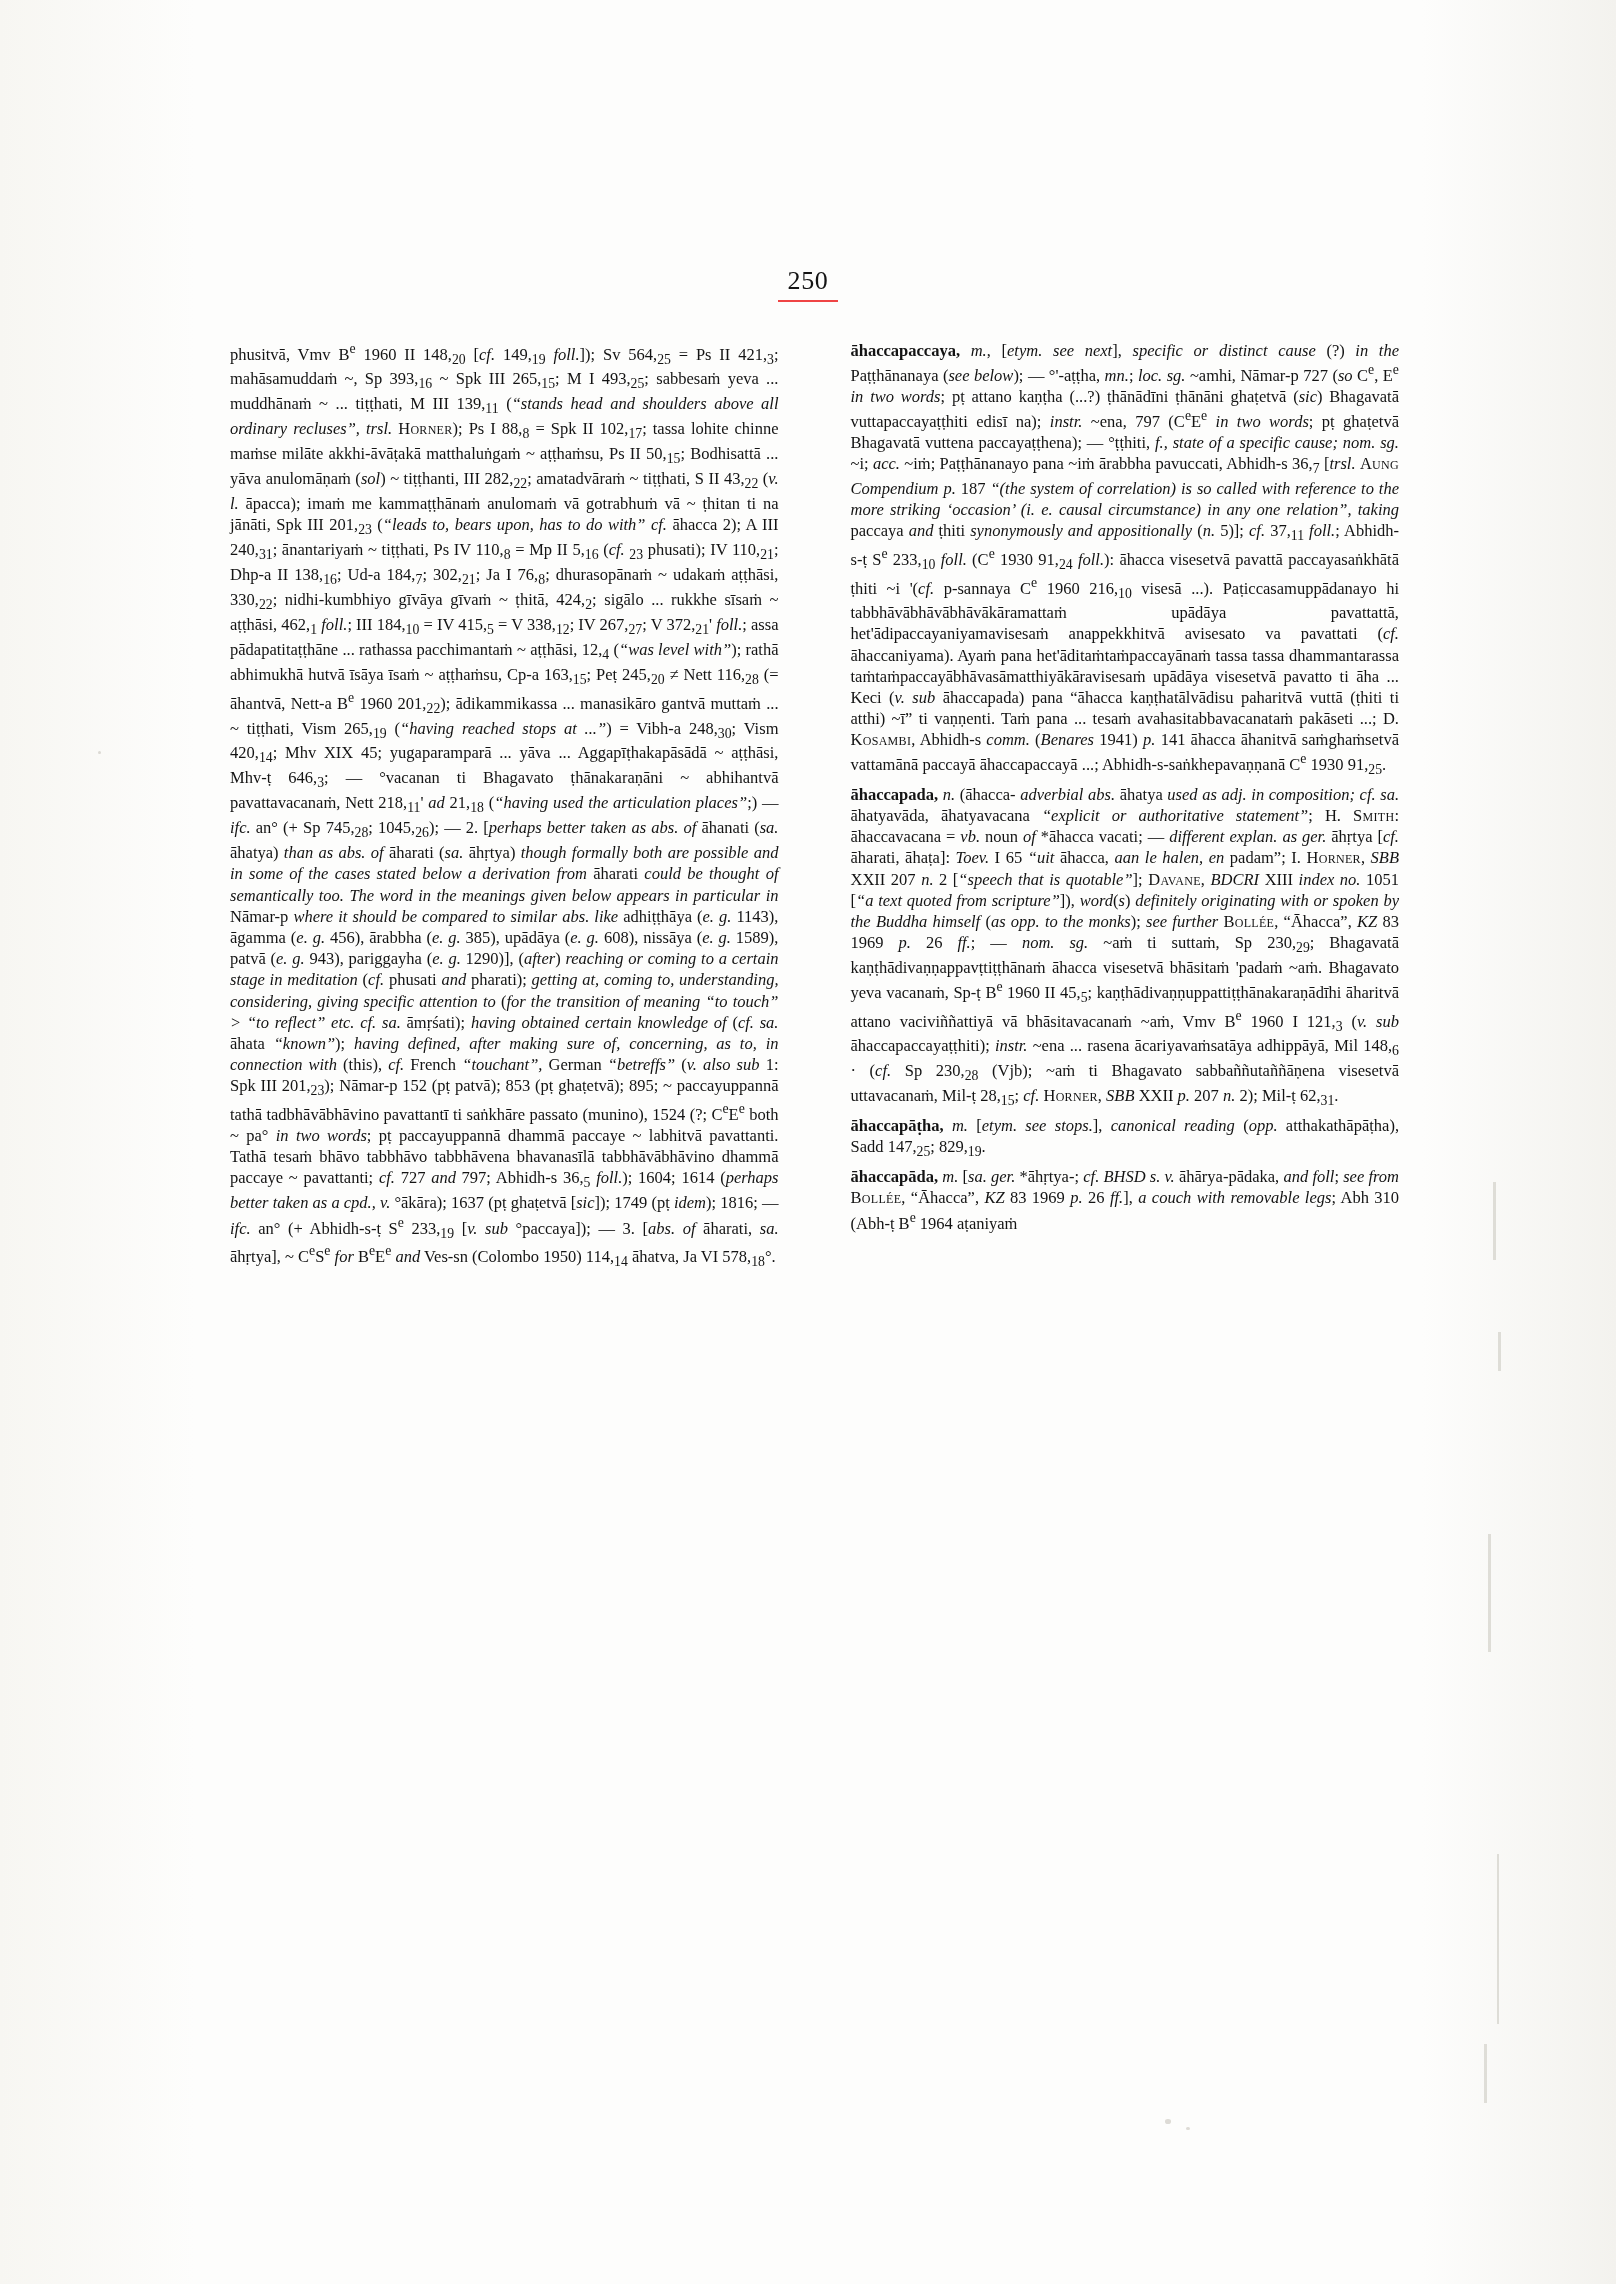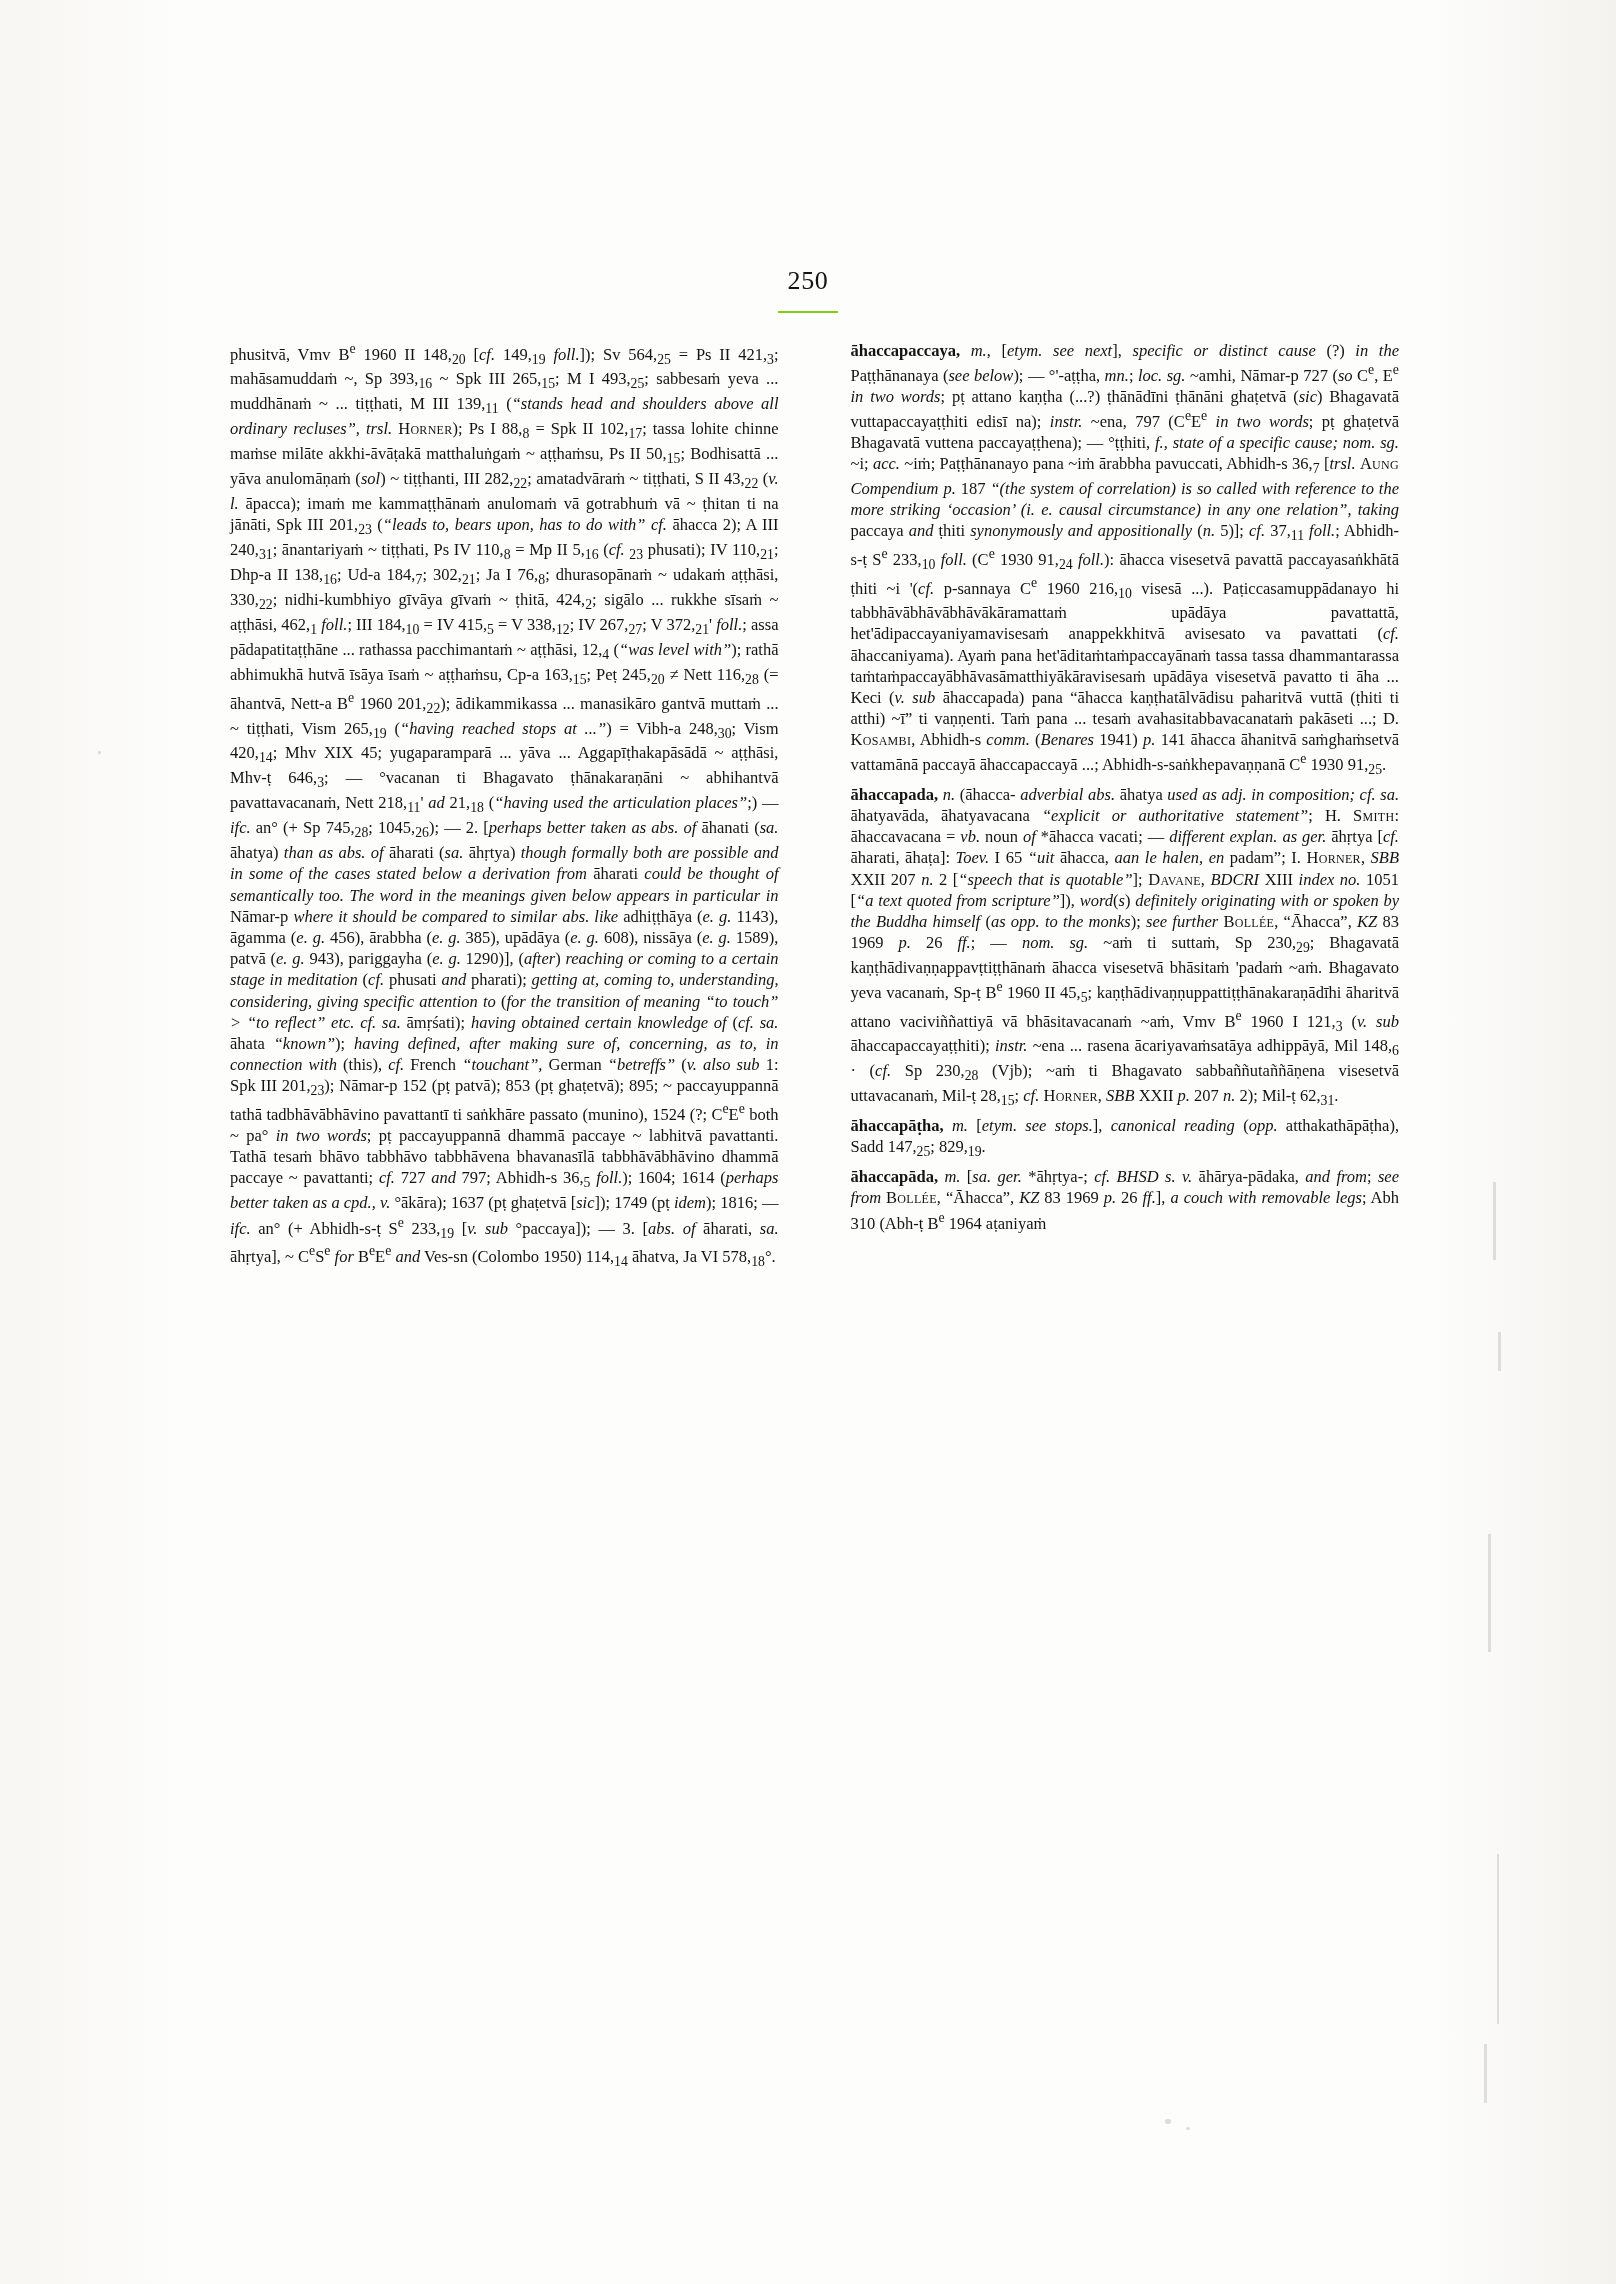--- a/index.html
+++ b/index.html
@@ -34,22 +34,22 @@
     position: absolute;
     left: 0;
     top: 266px;
     width: 1616px;
     text-align: center;
   }
   .page-number {
     display: inline-block;
     font-size: 26px;
     letter-spacing: 0.7px;
-    padding-bottom: 15px;
-    border-bottom: 2px solid #84cc16;
+    padding-bottom: 4px;
+    border-bottom: 2px solid #ef4444;
     min-width: 60px;
   }
   .columns {
     position: absolute;
     left: 230px;
     top: 340px;
     width: 1169px;
     display: flex;
     gap: 72px;
   }
@@ -108,21 +108,21 @@
   <div class="columns">
 
     <div class="col">
       <p>phusitvā, Vmv B<sup>e</sup> 1960 II 148,<sub>20</sub> [<i>cf.</i> 149,<sub>19</sub> <i>foll.</i>]); Sv 564,<sub>25</sub> = Ps II 421,<sub>3</sub>; mahāsamuddaṁ ~, Sp 393,<sub>16</sub> ~ Spk III 265,<sub>15</sub>; M I 493,<sub>25</sub>; sabbesaṁ yeva ... muddhānaṁ ~ ... tiṭṭhati, M III 139,<sub>11</sub> (<i>“stands head and shoulders above all ordinary recluses”, trsl.</i> <span class="sc">Horner</span>); Ps I 88,<sub>8</sub> = Spk II 102,<sub>17</sub>; tassa lohite chinne maṁse milāte akkhi-āvāṭakā matthaluṅgaṁ ~ aṭṭhaṁsu, Ps II 50,<sub>15</sub>; Bodhisattā ... yāva anulomāṇaṁ (<i>sol</i>) ~ tiṭṭhanti, III 282,<sub>22</sub>; amatadvāraṁ ~ tiṭṭhati, S II 43,<sub>22</sub> (<i>v. l.</i> āpacca); imaṁ me kammaṭṭhānaṁ anulomaṁ vā gotrabhuṁ vā ~ ṭhitan ti na jānāti, Spk III 201,<sub>23</sub> (<i>“leads to, bears upon, has to do with” cf.</i> āhacca 2); A III 240,<sub>31</sub>; ānantariyaṁ ~ tiṭṭhati, Ps IV 110,<sub>8</sub> = Mp II 5,<sub>16</sub> (<i>cf.</i> <sub>23</sub> phusati); IV 110,<sub>21</sub>; Dhp-a II 138,<sub>16</sub>; Ud-a 184,<sub>7</sub>; 302,<sub>21</sub>; Ja I 76,<sub>8</sub>; dhurasopānaṁ ~ udakaṁ aṭṭhāsi, 330,<sub>22</sub>; nidhi-kumbhiyo gīvāya gīvaṁ ~ ṭhitā, 424,<sub>2</sub>; sigālo ... rukkhe sīsaṁ ~ aṭṭhāsi, 462,<sub>1</sub> <i>foll.</i>; III 184,<sub>10</sub> = IV 415,<sub>5</sub> = V 338,<sub>12</sub>; IV 267,<sub>27</sub>; V 372,<sub>21</sub>' <i>foll.</i>; assa pādapatitaṭṭhāne ... rathassa pacchimantaṁ ~ aṭṭhāsi, 12,<sub>4</sub> (<i>“was level with”</i>); rathā abhimukhā hutvā īsāya īsaṁ ~ aṭṭhaṁsu, Cp-a 163,<sub>15</sub>; Peṭ 245,<sub>20</sub> ≠ Nett 116,<sub>28</sub> (= āhantvā, Nett-a B<sup>e</sup> 1960 201,<sub>22</sub>); ādikammikassa ... manasikāro gantvā muttaṁ ... ~ tiṭṭhati, Vism 265,<sub>19</sub> (<i>“having reached stops at ...”</i>) = Vibh-a 248,<sub>30</sub>; Vism 420,<sub>14</sub>; Mhv XIX 45; yugaparamparā ... yāva ... Aggapīṭhakapāsādā ~ aṭṭhāsi, Mhv-ṭ 646,<sub>3</sub>; — °vacanan ti Bhagavato ṭhānakaraṇāni ~ abhihantvā pavattavacanaṁ, Nett 218,<sub>11</sub>' <i>ad</i> 21,<sub>18</sub> (<i>“having used the articulation places”</i>;) — <i>ifc.</i> an° (+ Sp 745,<sub>28</sub>; 1045,<sub>26</sub>); — 2. [<i>perhaps better taken as abs. of</i> āhanati (<i>sa.</i> āhatya) <i>than as abs. of</i> āharati (<i>sa.</i> āhṛtya) <i>though formally both are possible and in some of the cases stated below a derivation from</i> āharati <i>could be thought of semantically too. The word in the meanings given below appears in particular in</i> Nāmar-p <i>where it should be compared to similar abs. like</i> adhiṭṭhāya (<i>e. g.</i> 1143), āgamma (<i>e. g.</i> 456), ārabbha (<i>e. g.</i> 385), upādāya (<i>e. g.</i> 608), nissāya (<i>e. g.</i> 1589), patvā (<i>e. g.</i> 943), pariggayha (<i>e. g.</i> 1290)], (<i>after</i>) <i>reaching or coming to a certain stage in meditation</i> (<i>cf.</i> phusati <i>and</i> pharati); <i>getting at, coming to, understanding, considering, giving specific attention to</i> (<i>for the transition of meaning “to touch” &gt; “to reflect” etc. cf. sa.</i> āmṛśati); <i>having obtained certain knowledge of</i> (<i>cf. sa.</i> āhata <i>“known”</i>); <i>having defined, after making sure of, concerning, as to, in connection with</i> (this), <i>cf.</i> French <i>“touchant”,</i> German <i>“betreffs”</i> (<i>v. also sub</i> 1: Spk III 201,<sub>23</sub>); Nāmar-p 152 (pṭ patvā); 853 (pṭ ghaṭetvā); 895; ~ paccayuppannā tathā tadbhāvābhāvino pavattantī ti saṅkhāre passato (munino), 1524 (?; C<sup>e</sup>E<sup>e</sup> both ~ pa° <i>in two words</i>; pṭ paccayuppannā dhammā paccaye ~ labhitvā pavattanti. Tathā tesaṁ bhāvo tabbhāvo tabbhāvena bhavanasīlā tabbhāvābhāvino dhammā paccaye ~ pavattanti; <i>cf.</i> 727 <i>and</i> 797; Abhidh-s 36,<sub>5</sub> <i>foll.</i>); 1604; 1614 (<i>perhaps better taken as a cpd., v.</i> °ākāra); 1637 (pṭ ghaṭetvā [<i>sic</i>]); 1749 (pṭ <i>idem</i>); 1816; — <i>ifc.</i> an° (+ Abhidh-s-ṭ S<sup>e</sup> 233,<sub>19</sub> [<i>v. sub</i> °paccaya]); — 3. [<i>abs. of</i> āharati, <i>sa.</i> āhṛtya], ~ C<sup>e</sup>S<sup>e</sup> <i>for</i> B<sup>e</sup>E<sup>e</sup> <i>and</i> Ves-sn (Colombo 1950) 114,<sub>14</sub> āhatva, Ja VI 578,<sub>18</sub>°.</p>
     </div>
 
     <div class="col">
       <p class="entry"><b>āhaccapaccaya,</b> <i>m.</i>, [<i>etym. see next</i>], <i>specific or distinct cause</i> (?) <i>in the</i> Paṭṭhānanaya (<i>see below</i>); — °'-aṭṭha, <i>mn.</i>; <i>loc. sg.</i> ~amhi, Nāmar-p 727 (<i>so</i> C<sup>e</sup>, E<sup>e</sup> <i>in two words</i>; pṭ attano kaṇṭha (...?) ṭhānādīni ṭhānāni ghaṭetvā (<i>sic</i>) Bhagavatā vuttapaccayaṭṭhiti edisī na); <i>instr.</i> ~ena, 797 (C<sup>e</sup>E<sup>e</sup> <i>in two words</i>; pṭ ghaṭetvā Bhagavatā vuttena paccayaṭṭhena); — °ṭṭhiti, <i>f., state of a specific cause; nom. sg.</i> ~i; <i>acc.</i> ~iṁ; Paṭṭhānanayo pana ~iṁ ārabbha pavuccati, Abhidh-s 36,<sub>7</sub> [<i>trsl.</i> <span class="sc">Aung</span> <i>Compendium p.</i> 187 <i>“(the system of correlation) is so called with reference to the more striking ‘occasion’ (i. e. causal circumstance) in any one relation”, taking</i> paccaya <i>and</i> ṭhiti <i>synonymously and appositionally</i> (<i>n.</i> 5)]; <i>cf.</i> 37,<sub>11</sub> <i>foll.</i>; Abhidh-s-ṭ S<sup>e</sup> 233,<sub>10</sub> <i>foll.</i> (C<sup>e</sup> 1930 91,<sub>24</sub> <i>foll.</i>): āhacca visesetvā pavattā paccayasaṅkhātā ṭhiti ~i '(<i>cf.</i> p-sannaya C<sup>e</sup> 1960 216,<sub>10</sub> visesā ...). Paṭiccasamuppādanayo hi tabbhāvābhāvābhāvākāramattaṁ upādāya pavattattā, het'ādipaccayaniyamavisesaṁ anappekkhitvā avisesato va pavattati (<i>cf.</i> āhaccaniyama). Ayaṁ pana het'āditaṁtaṁpaccayānaṁ tassa tassa dhammantarassa taṁtaṁpaccayābhāvasāmatthiyākāravisesaṁ upādāya visesetvā pavatto ti āha ... Keci (<i>v. sub</i> āhaccapada) pana “āhacca kaṇṭhatālvādisu paharitvā vuttā (ṭhiti ti atthi) ~ī” ti vaṇṇenti. Taṁ pana ... tesaṁ avahasitabbavacanataṁ pakāseti ...; D. <span class="sc">Kosambi</span>, Abhidh-s <i>comm.</i> (<i>Benares</i> 1941) <i>p.</i> 141 āhacca āhanitvā saṁghaṁsetvā vattamānā paccayā āhaccapaccayā ...; Abhidh-s-saṅkhepavaṇṇanā C<sup>e</sup> 1930 91,<sub>25</sub>.</p>
       <p class="entry"><b>āhaccapada,</b> <i>n.</i> (āhacca- <i>adverbial abs.</i> āhatya <i>used as adj. in composition; cf. sa.</i> āhatyavāda, āhatyavacana <i>“explicit or authoritative statement”</i>; H. <span class="sc">Smith</span>: āhaccavacana = <i>vb.</i> noun <i>of</i> *āhacca vacati; — <i>different explan. as ger.</i> āhṛtya [<i>cf.</i> āharati, āhaṭa]: <i>Toev.</i> I 65 <i>“uit</i> āhacca, <i>aan le halen, en</i> padam”; I. <span class="sc">Horner</span>, <i>SBB</i> XXII 207 <i>n.</i> 2 [<i>“speech that is quotable”</i>]; <span class="sc">Davane</span>, <i>BDCRI</i> XIII <i>index no.</i> 1051 [<i>“a text quoted from scripture”</i>]), <i>word</i>(<i>s</i>) <i>definitely originating with or spoken by the Buddha himself</i> (<i>as opp. to the monks</i>); <i>see further</i> <span class="sc">Bollée</span>, “Āhacca”, <i>KZ</i> 83 1969 <i>p.</i> 26 <i>ff.</i>; — <i>nom. sg.</i> ~aṁ ti suttaṁ, Sp 230,<sub>29</sub>; Bhagavatā kaṇṭhādivaṇṇappavṭtiṭṭhānaṁ āhacca visesetvā bhāsitaṁ 'padaṁ ~aṁ. Bhagavato yeva vacanaṁ, Sp-ṭ B<sup>e</sup> 1960 II 45,<sub>5</sub>; kaṇṭhādivaṇṇuppattiṭṭhānakaraṇādīhi āharitvā attano vaciviññattiyā vā bhāsitavacanaṁ ~aṁ, Vmv B<sup>e</sup> 1960 I 121,<sub>3</sub> (<i>v. sub</i> āhaccapaccayaṭṭhiti); <i>instr.</i> ~ena ... rasena ācariyavaṁsatāya adhippāyā, Mil 148,<sub>6</sub> · (<i>cf.</i> Sp 230,<sub>28</sub> (Vjb); ~aṁ ti Bhagavato sabbaññutaññāṇena visesetvā uttavacanaṁ, Mil-ṭ 28,<sub>15</sub>; <i>cf.</i> <span class="sc">Horner</span>, <i>SBB</i> XXII <i>p.</i> 207 <i>n.</i> 2); Mil-ṭ 62,<sub>31</sub>.</p>
       <p class="entry"><b>āhaccapāṭha,</b> <i>m.</i> [<i>etym. see stops.</i>], <i>canonical reading</i> (<i>opp.</i> atthakathāpāṭha), Sadd 147,<sub>25</sub>; 829,<sub>19</sub>.</p>
-      <p class="entry"><b>āhaccapāda,</b> <i>m.</i> [<i>sa. ger.</i> *āhṛtya-; <i>cf. BHSD s. v.</i> āhārya-pādaka, <i>and from</i>; <i>see from</i> <span class="sc">Bollée</span>, “Āhacca”, <i>KZ</i> 83 1969 <i>p.</i> 26 <i>ff.</i>], <i>a couch with removable legs</i>; Abh 310 (Abh-ṭ B<sup>e</sup> 1964 aṭaniyaṁ</p>
+      <p class="entry"><b>āhaccapāda,</b> <i>m.</i> [<i>sa. ger.</i> *āhṛtya-; <i>cf. BHSD s. v.</i> āhārya-pādaka, <i>and foll</i>; <i>see from</i> <span class="sc">Bollée</span>, “Āhacca”, <i>KZ</i> 83 1969 <i>p.</i> 26 <i>ff.</i>], <i>a couch with removable legs</i>; Abh 310 (Abh-ṭ B<sup>e</sup> 1964 aṭaniyaṁ</p>
     </div>
 
   </div>
 
   <div class="edge-mark m1"></div>
   <div class="edge-mark m2"></div>
   <div class="edge-mark m3"></div>
   <div class="edge-mark m4"></div>
   <div class="edge-mark m5"></div>
   <div class="speck s1"></div>

